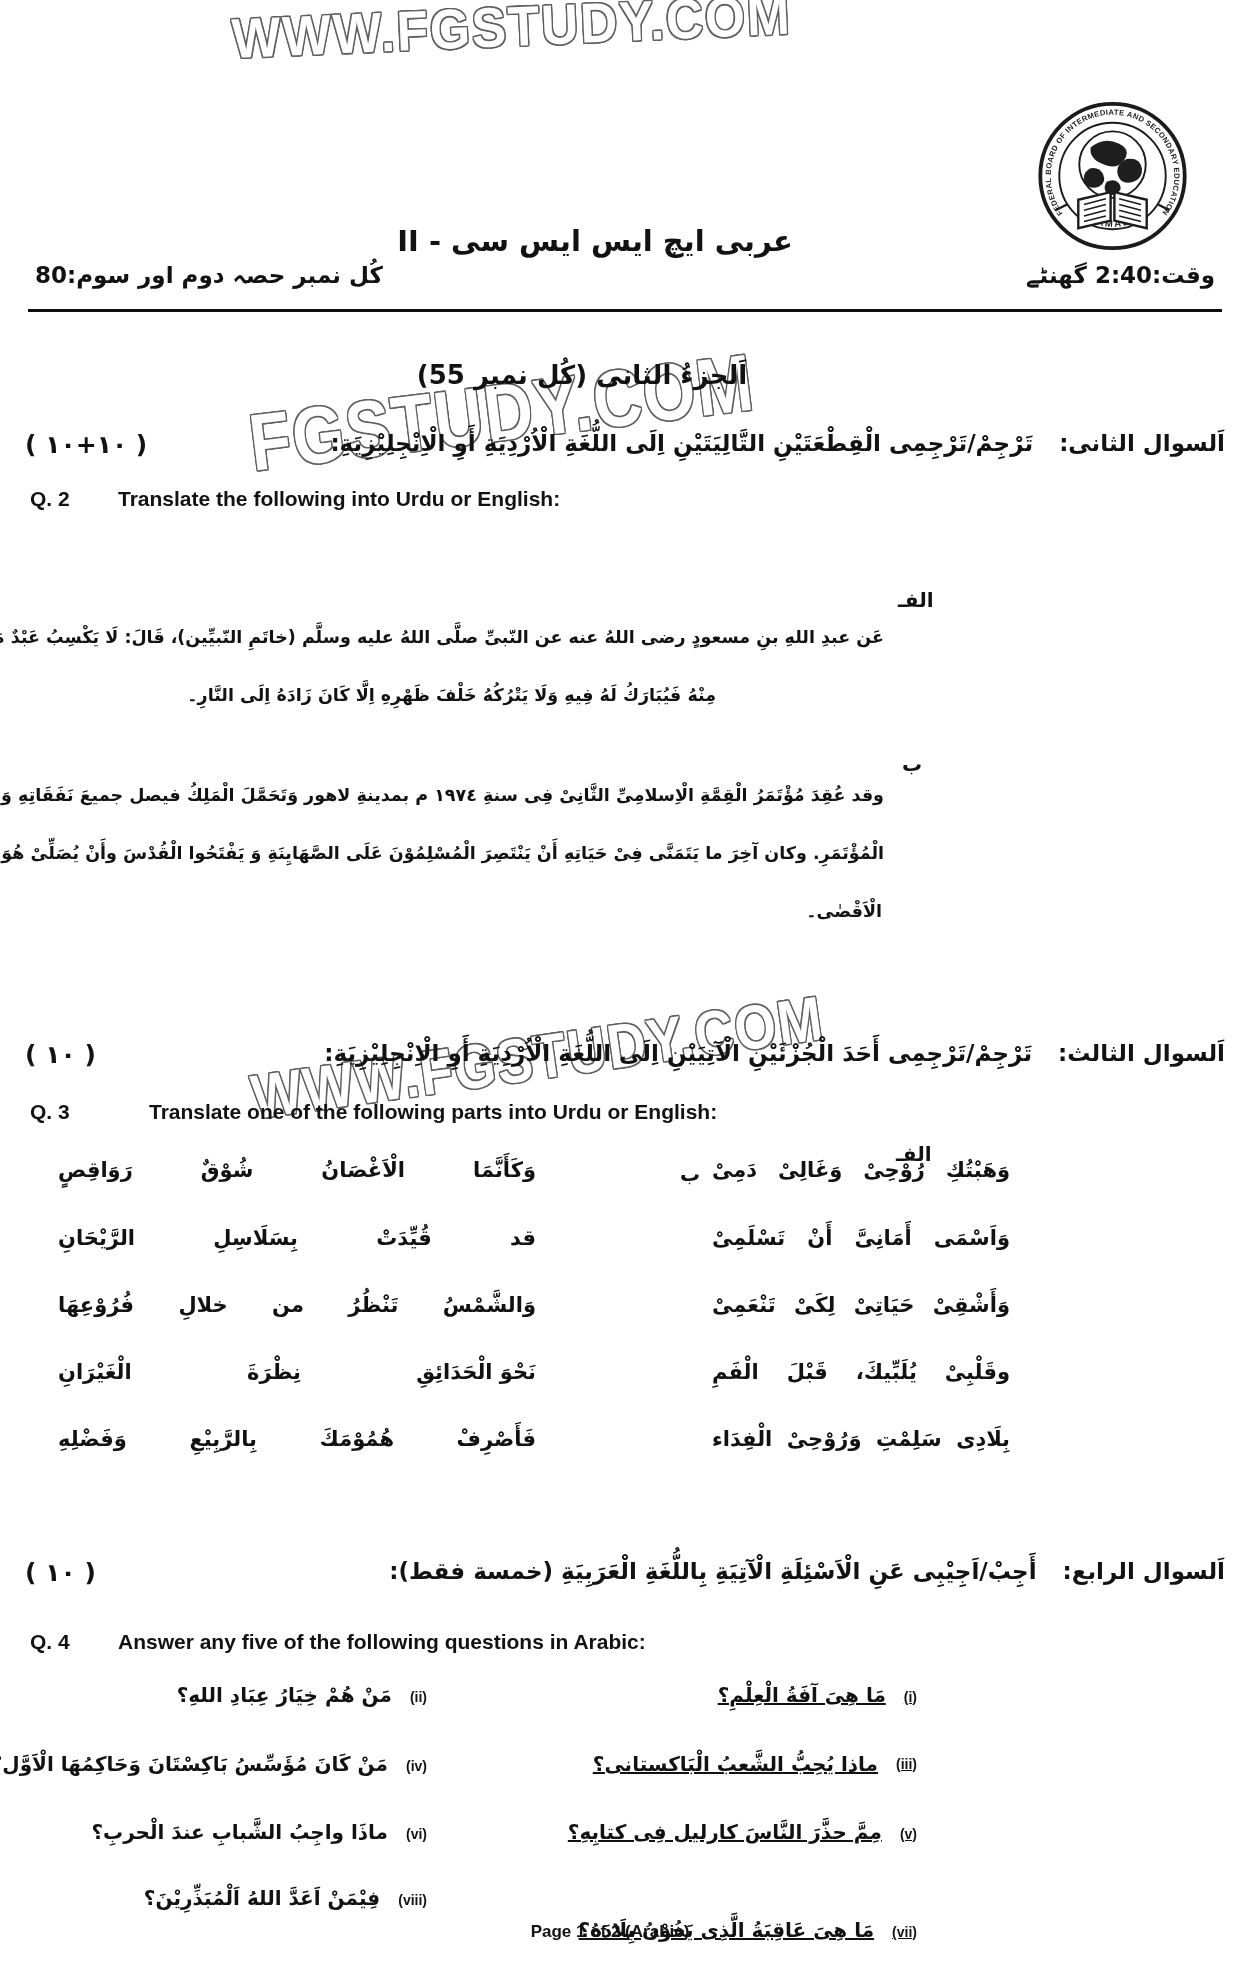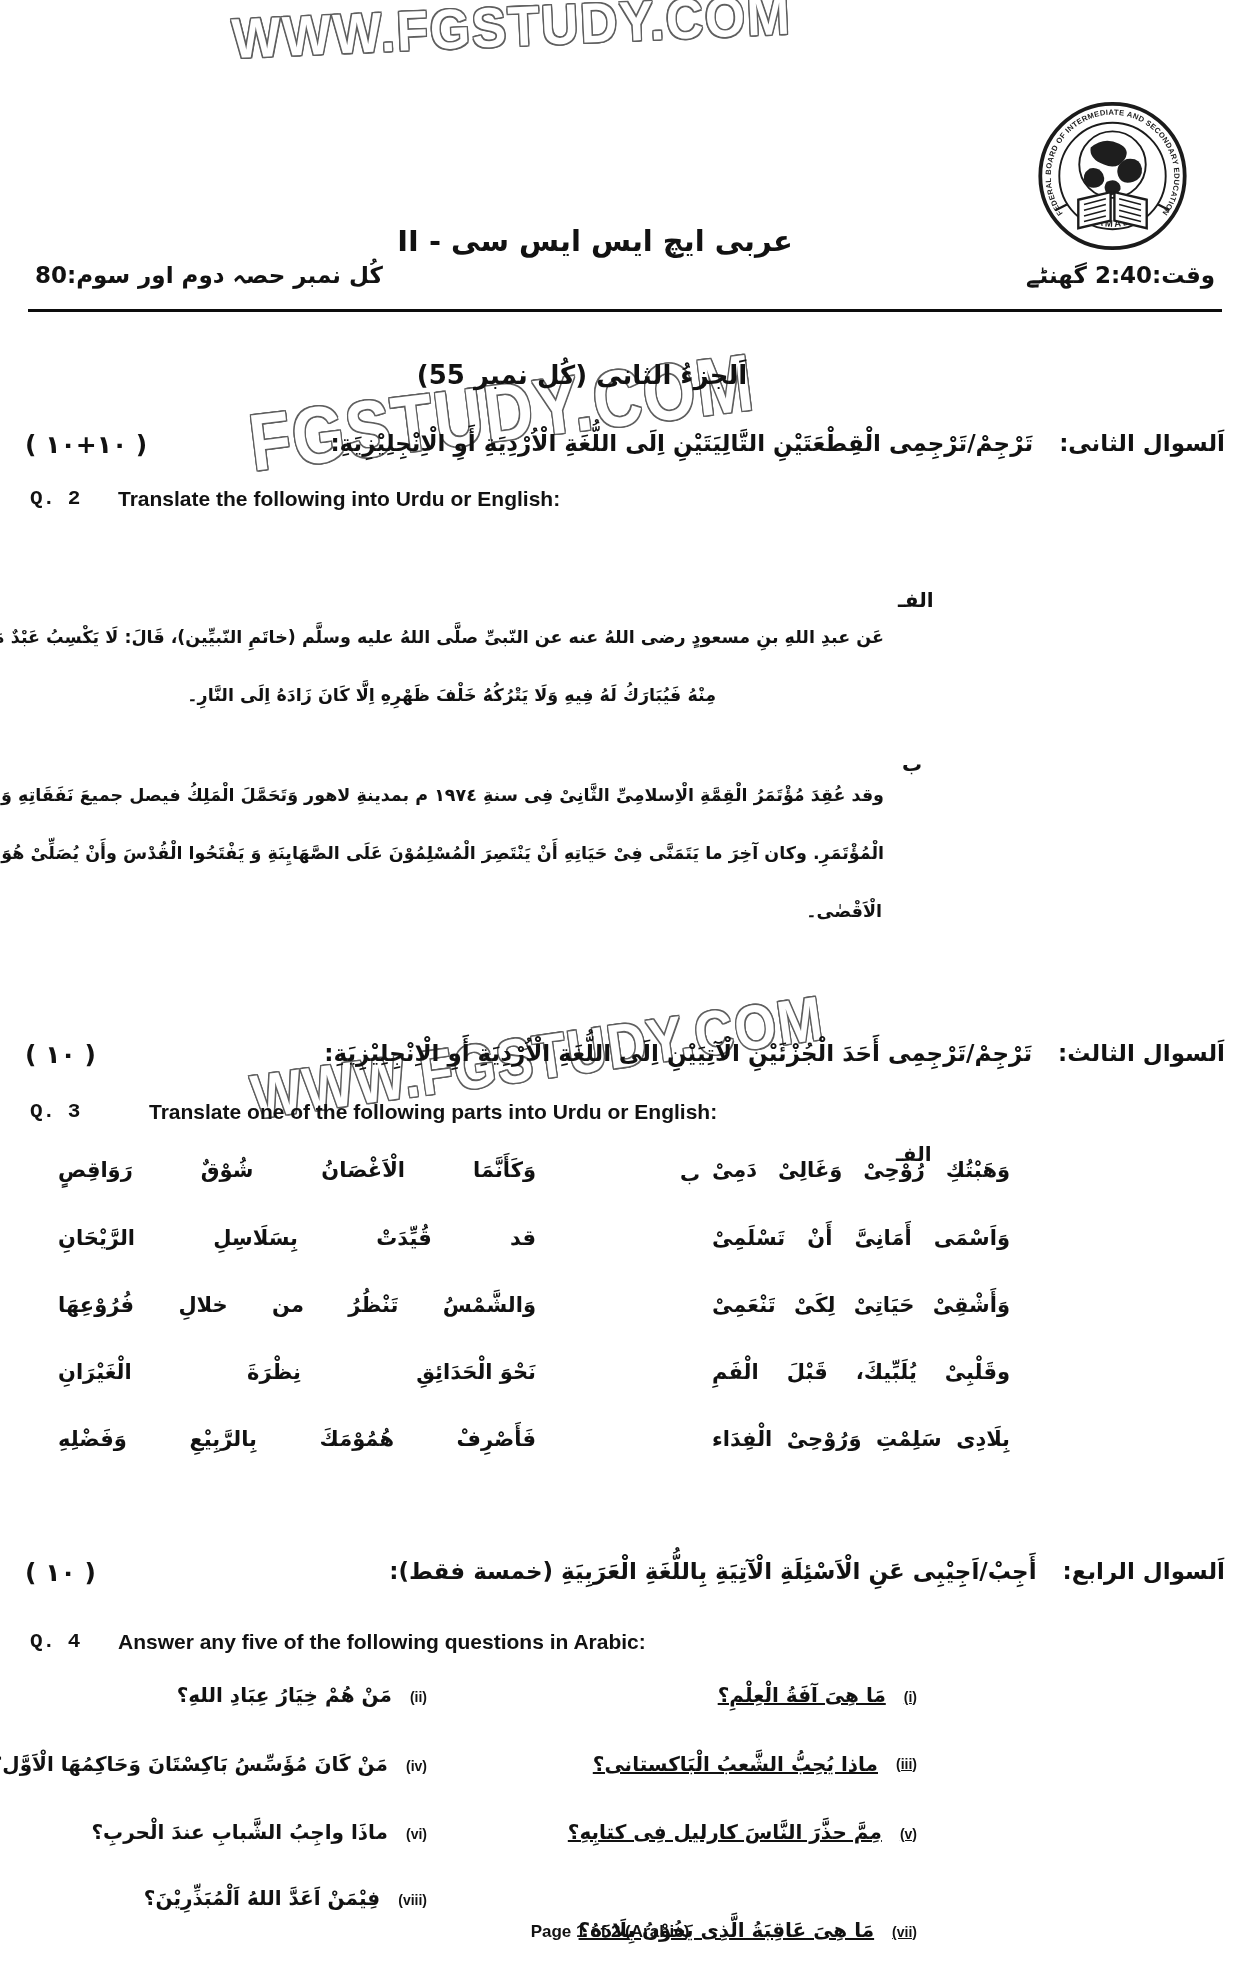--- a/index.html
+++ b/index.html
@@ -23,21 +23,21 @@
   .title{top:196px;left:0;width:1190px;text-align:center;font-size:29px;font-weight:800;margin-top:28px;}
   .meta{top:262px;left:35px;width:1180px;display:flex;justify-content:space-between;
         font-size:23px;font-weight:700;}
   .rule{top:309px;left:28px;width:1194px;height:3px;background:#0d0d0d;}
   .section-head{top:360px;left:0;font-size:26px;font-weight:800;}
   
   .qhead{left:25px;width:1200px;display:flex;justify-content:space-between;align-items:flex-start;}
   .qhead .marks{font-size:25px;font-weight:800;direction:rtl;letter-spacing:3px;white-space:nowrap;}
   .qhead .artext{direction:rtl;font-size:23px;font-weight:700;display:flex;gap:26px;white-space:nowrap;}
   .qeng{left:30px;display:flex;font-size:21px;}
-  .qeng .qno{width:88px;flex:0 0 auto;font-family:Liberation Mono, monospace;}
+  .qeng .qno{width:88px;flex:0 0 auto;}
   
   .plabel{font-size:20px;font-weight:800;direction:rtl;}
   .passage{left:62px;width:822px;direction:rtl;font-size:17.5px;font-weight:600;}
   .pline{line-height:58px;white-space:nowrap;text-align:right;}
   .pline.indent{padding-left:0;padding-right:168px;}
   .pline.short{padding-right:2px;}
   
   .vrow-r{left:712px;width:298px;display:flex;direction:rtl;justify-content:space-between;
           font-size:21px;font-weight:600;white-space:nowrap;}
   .vrow-l{left:58px;width:478px;display:flex;direction:rtl;justify-content:space-between;

